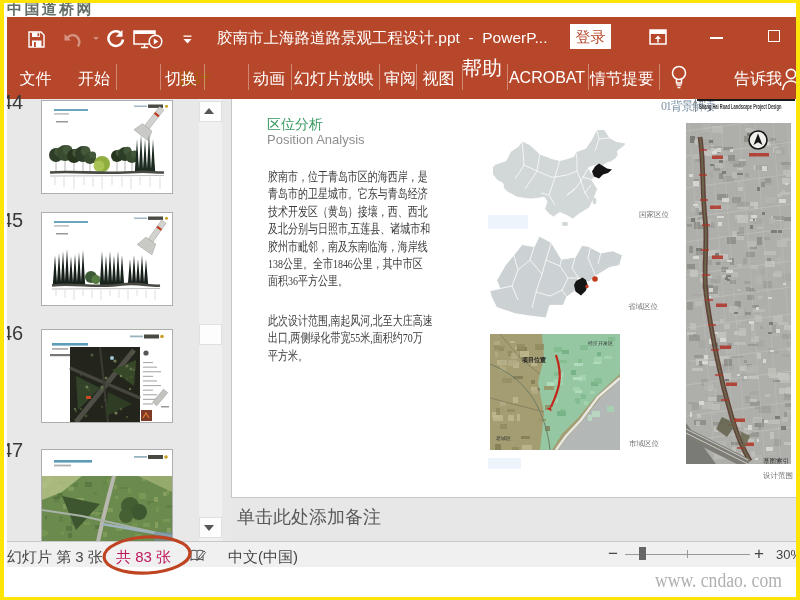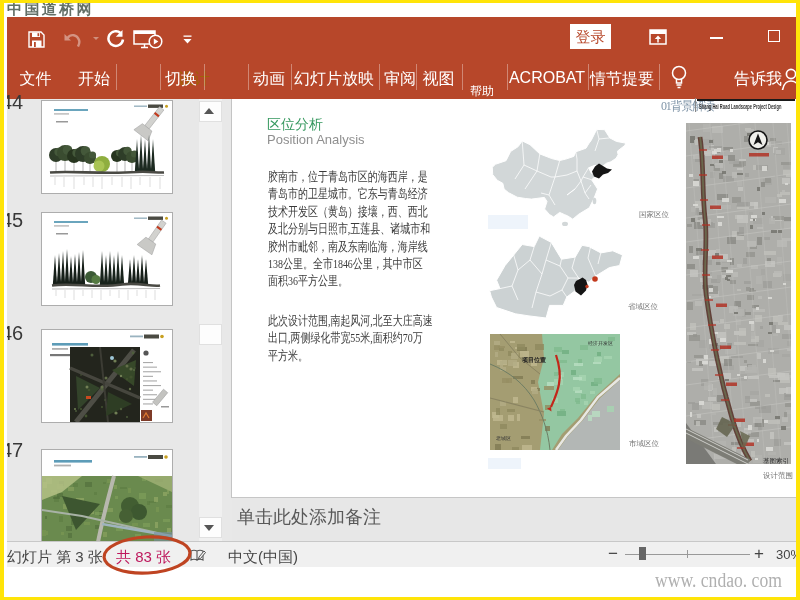--- a/index.html
+++ b/index.html
@@ -28,38 +28,39 @@
 <rect x="1" y="1" width="21" height="13" fill="none" stroke="#fff" stroke-width="1.5"></rect>
 <rect x="1" y="1" width="21" height="3" fill="#fff"></rect>
 <path d="M8,17.5 L15,17.5 M11.5,14 L11.5,17.5" stroke="#fff" stroke-width="1.4"></path>
 <circle cx="22.5" cy="11.5" r="6.3" fill="#b7472a" stroke="#fff" stroke-width="1.5"></circle>
 <path d="M20.8,8.6 L25.4,11.5 L20.8,14.4 Z" fill="#fff"></path>
 </svg>
 <svg class="abs" style="left:183px;top:35px" width="9" height="9" viewBox="0 0 9 9">
 <rect x="0.5" y="0.5" width="8" height="1.3" fill="#fff"></rect>
 <path d="M0.5,4 L8.5,4 L4.5,8.5 Z" fill="#fff"></path>
 </svg>
+<div class="abs" style="left:217px;top:28px;font-size:15.5px;color:#fff;white-space:nowrap;">胶南市上海路道路景观工程设计.ppt&nbsp; -&nbsp; PowerP...</div>
 <div class="abs" style="left:570px;top:24px;width:41px;height:25px;background:#fff;color:#b7472a;font-size:15px;text-align:center;line-height:25px;">登录</div>
 <svg class="abs" style="left:649px;top:29px" width="18" height="16" viewBox="0 0 18 16">
 <rect x="1" y="1" width="16" height="14" fill="none" stroke="#fff" stroke-width="1.5"></rect>
 <rect x="1" y="1" width="16" height="4" fill="#fff"></rect>
 <path d="M9,13.5 L9,8" stroke="#fff" stroke-width="1.5"></path>
 <path d="M5.8,10 L9,6.5 L12.2,10 Z" fill="#fff"></path>
 </svg>
 <div class="abs" style="left:710px;top:37px;width:13px;height:2px;background:#fff;"></div>
 <div class="abs" style="left:768px;top:30px;width:10px;height:10px;border:1.6px solid #fff;"></div>
 <div class="abs" style="left:-24.5px;top:68.5px;width:120px;text-align:center;font-size:16px;color:#fff;white-space:nowrap;">文件</div>
 <div class="abs" style="left:34px;top:68.5px;width:120px;text-align:center;font-size:16px;color:#fff;white-space:nowrap;">开始</div>
 <div class="abs" style="left:134px;top:68.5px;width:120px;text-align:center;font-size:16px;color:#a16207;white-space:nowrap;">设计</div>
 <div class="abs" style="left:165px;top:68.5px;width:120px;text-align:left;font-size:16px;color:#fff;white-space:nowrap;">切换</div>
 <div class="abs" style="left:209px;top:68.5px;width:120px;text-align:center;font-size:16px;color:#fff;white-space:nowrap;">动画</div>
 <div class="abs" style="left:340px;top:68.5px;width:120px;text-align:center;font-size:16px;color:#fff;white-space:nowrap;">审阅</div>
 <div class="abs" style="left:274px;top:68.5px;width:120px;text-align:center;font-size:16px;color:#fff;white-space:nowrap;">幻灯片放映</div>
 <div class="abs" style="left:378.5px;top:68.5px;width:120px;text-align:center;font-size:16px;color:#fff;white-space:nowrap;">视图</div>
-<div class="abs" style="left:426px;top:83px;width:112px;text-align:center;font-size:12px;color:#fff;white-space:nowrap;">帮助</div>
+<div class="abs" style="left:426px;top:55px;width:112px;text-align:center;font-size:20px;color:#fff;white-space:nowrap;">帮助</div>
 <div class="abs" style="left:487px;top:68.5px;width:120px;text-align:center;font-size:16px;color:#fff;white-space:nowrap;">ACROBAT</div>
 <div class="abs" style="left:562px;top:68.5px;width:120px;text-align:center;font-size:16px;color:#fff;white-space:nowrap;">情节提要</div>
 <div class="abs" style="left:662px;top:68.5px;width:120px;text-align:right;font-size:16px;color:#fff;white-space:nowrap;">告诉我</div>
 <div class="abs" style="left:116px;top:64px;width:1px;height:26px;background:rgba(255,255,255,0.35);"></div>
 <div class="abs" style="left:160px;top:64px;width:1px;height:26px;background:rgba(255,255,255,0.35);"></div>
 <div class="abs" style="left:203.5px;top:64px;width:1px;height:26px;background:rgba(255,255,255,0.35);"></div>
 <div class="abs" style="left:247.5px;top:64px;width:1px;height:26px;background:rgba(255,255,255,0.35);"></div>
 <div class="abs" style="left:291px;top:64px;width:1px;height:26px;background:rgba(255,255,255,0.35);"></div>
 <div class="abs" style="left:378.5px;top:64px;width:1px;height:26px;background:rgba(255,255,255,0.35);"></div>
 <div class="abs" style="left:416px;top:64px;width:1px;height:26px;background:rgba(255,255,255,0.35);"></div>

